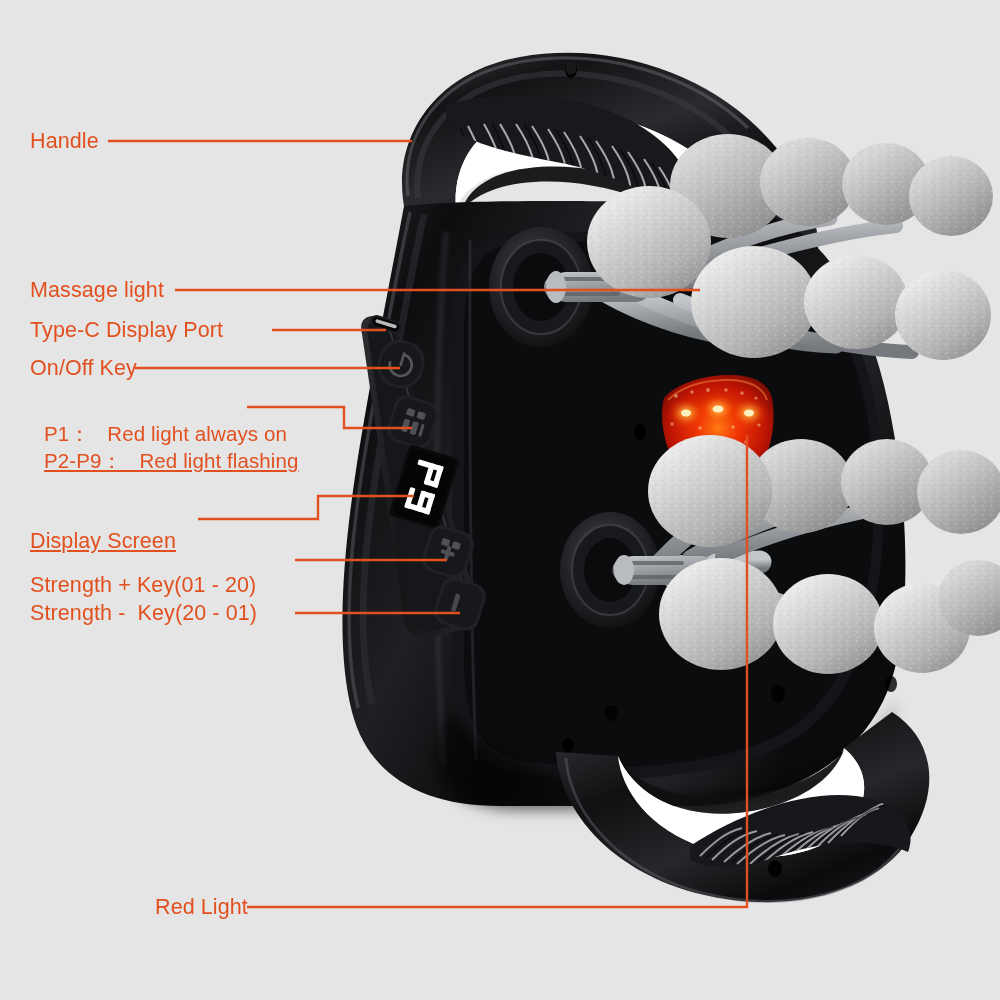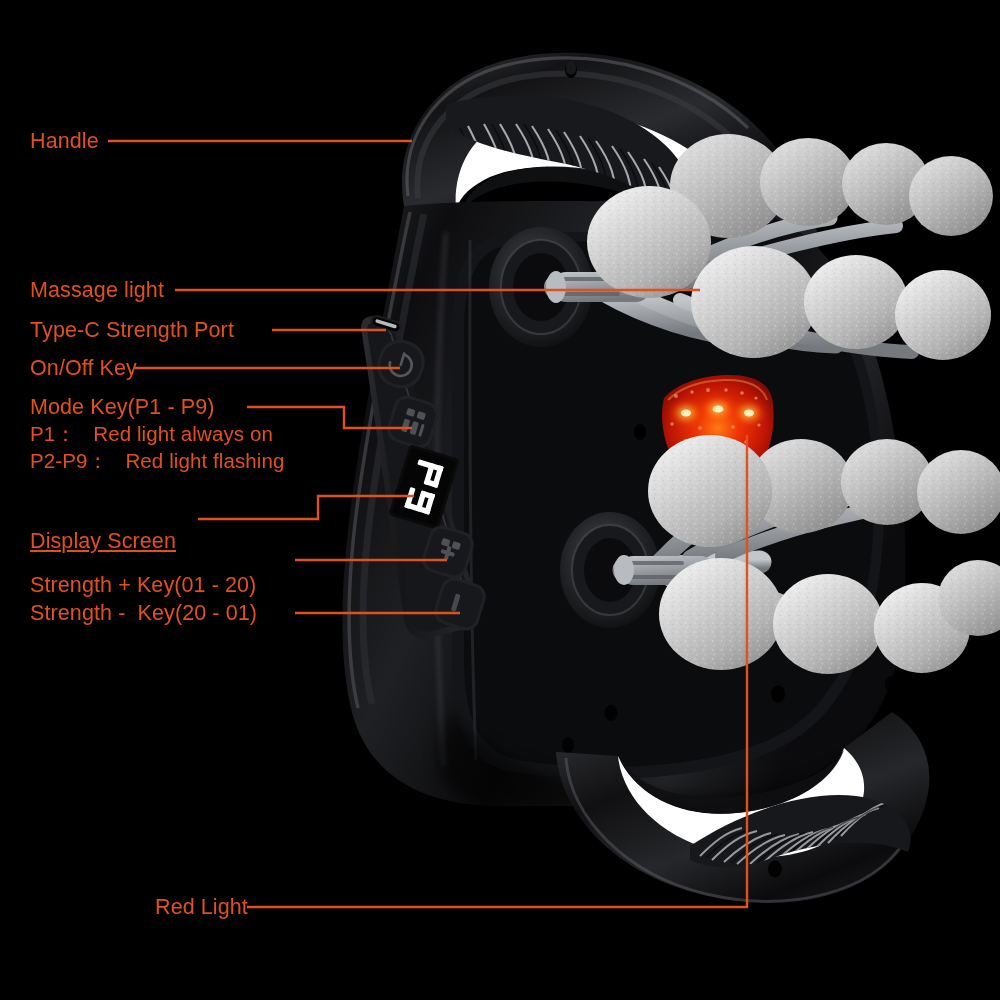--- a/index.html
+++ b/index.html
@@ -4,42 +4,42 @@
 <style>
   html, body {
     margin: 0;
     padding: 0;
     background: #ffffff;
   }
   #stage {
     position: relative;
     width: 1000px;
     height: 1000px;
-    background: #000000;
+    background: #e5e5e5;
     overflow: hidden;
     font-family: "Liberation Sans", sans-serif;
   }
   .annot-layer, .device-layer {
     position: absolute;
     left: 0; top: 0;
     width: 1000px;
     height: 1000px;
   }
   .device-layer { z-index: 2; }
   .annot-layer  { z-index: 5; }
 
   .label {
     position: absolute;
     color: #E2501F;
     font-size: 21.5px;
     line-height: 27px;
     white-space: pre;
     letter-spacing: 0.1px;
   }
-  .label.sm { font-size: 20.5px; }
+  .label.sm { font-size: 20.5px; margin-left: 14px; }
 </style>
 </head>
 <body>
 
 <div id="stage">
 
   <div class="device-layer">
     <svg width="1000" height="1000" viewBox="0 0 1000 1000">
       <defs>
 
@@ -538,29 +538,28 @@
       <path d="M295,613 L460,613"></path>
       <path d="M247,907 L747,907 L747,435"></path>
     </svg>
   </div>
 
   <div class="annot-layer">
     <div class="label" style="left:30px; top:128px;">Handle</div>
 
     <div class="label" style="left:30px; top:277px;">Massage light</div>
 
-    <div class="label" style="left:30px; top:317px;">Type-C Strength Port</div>
+    <div class="label" style="left:30px; top:317px;">Type-C Display Port</div>
 
     <div class="label" style="left:30px; top:355px;">On/Off Key</div>
 
-    <div class="label" style="left:30px; top:394px;">Mode Key(P1 - P9)</div>
 
     <div class="label sm" style="left:30px; top:420px;">P1：   Red light always on</div>
 
-    <div class="label sm" style="left:30px; top:447px;">P2-P9：   Red light flashing</div>
+    <div class="label sm" style="left:30px; top:447px;text-decoration:underline;">P2-P9：   Red light flashing</div>
 
     <div class="label" style="left:30px; top:528px;text-decoration:underline;">Display Screen</div>
 
     <div class="label" style="left:30px; top:572px;">Strength + Key(01 - 20)</div>
 
     <div class="label" style="left:30px; top:600px;">Strength -  Key(20 - 01)</div>
 
     <div class="label" style="left:143px; top:894px;margin-left:12px;">Red Light</div>
   </div>
 

